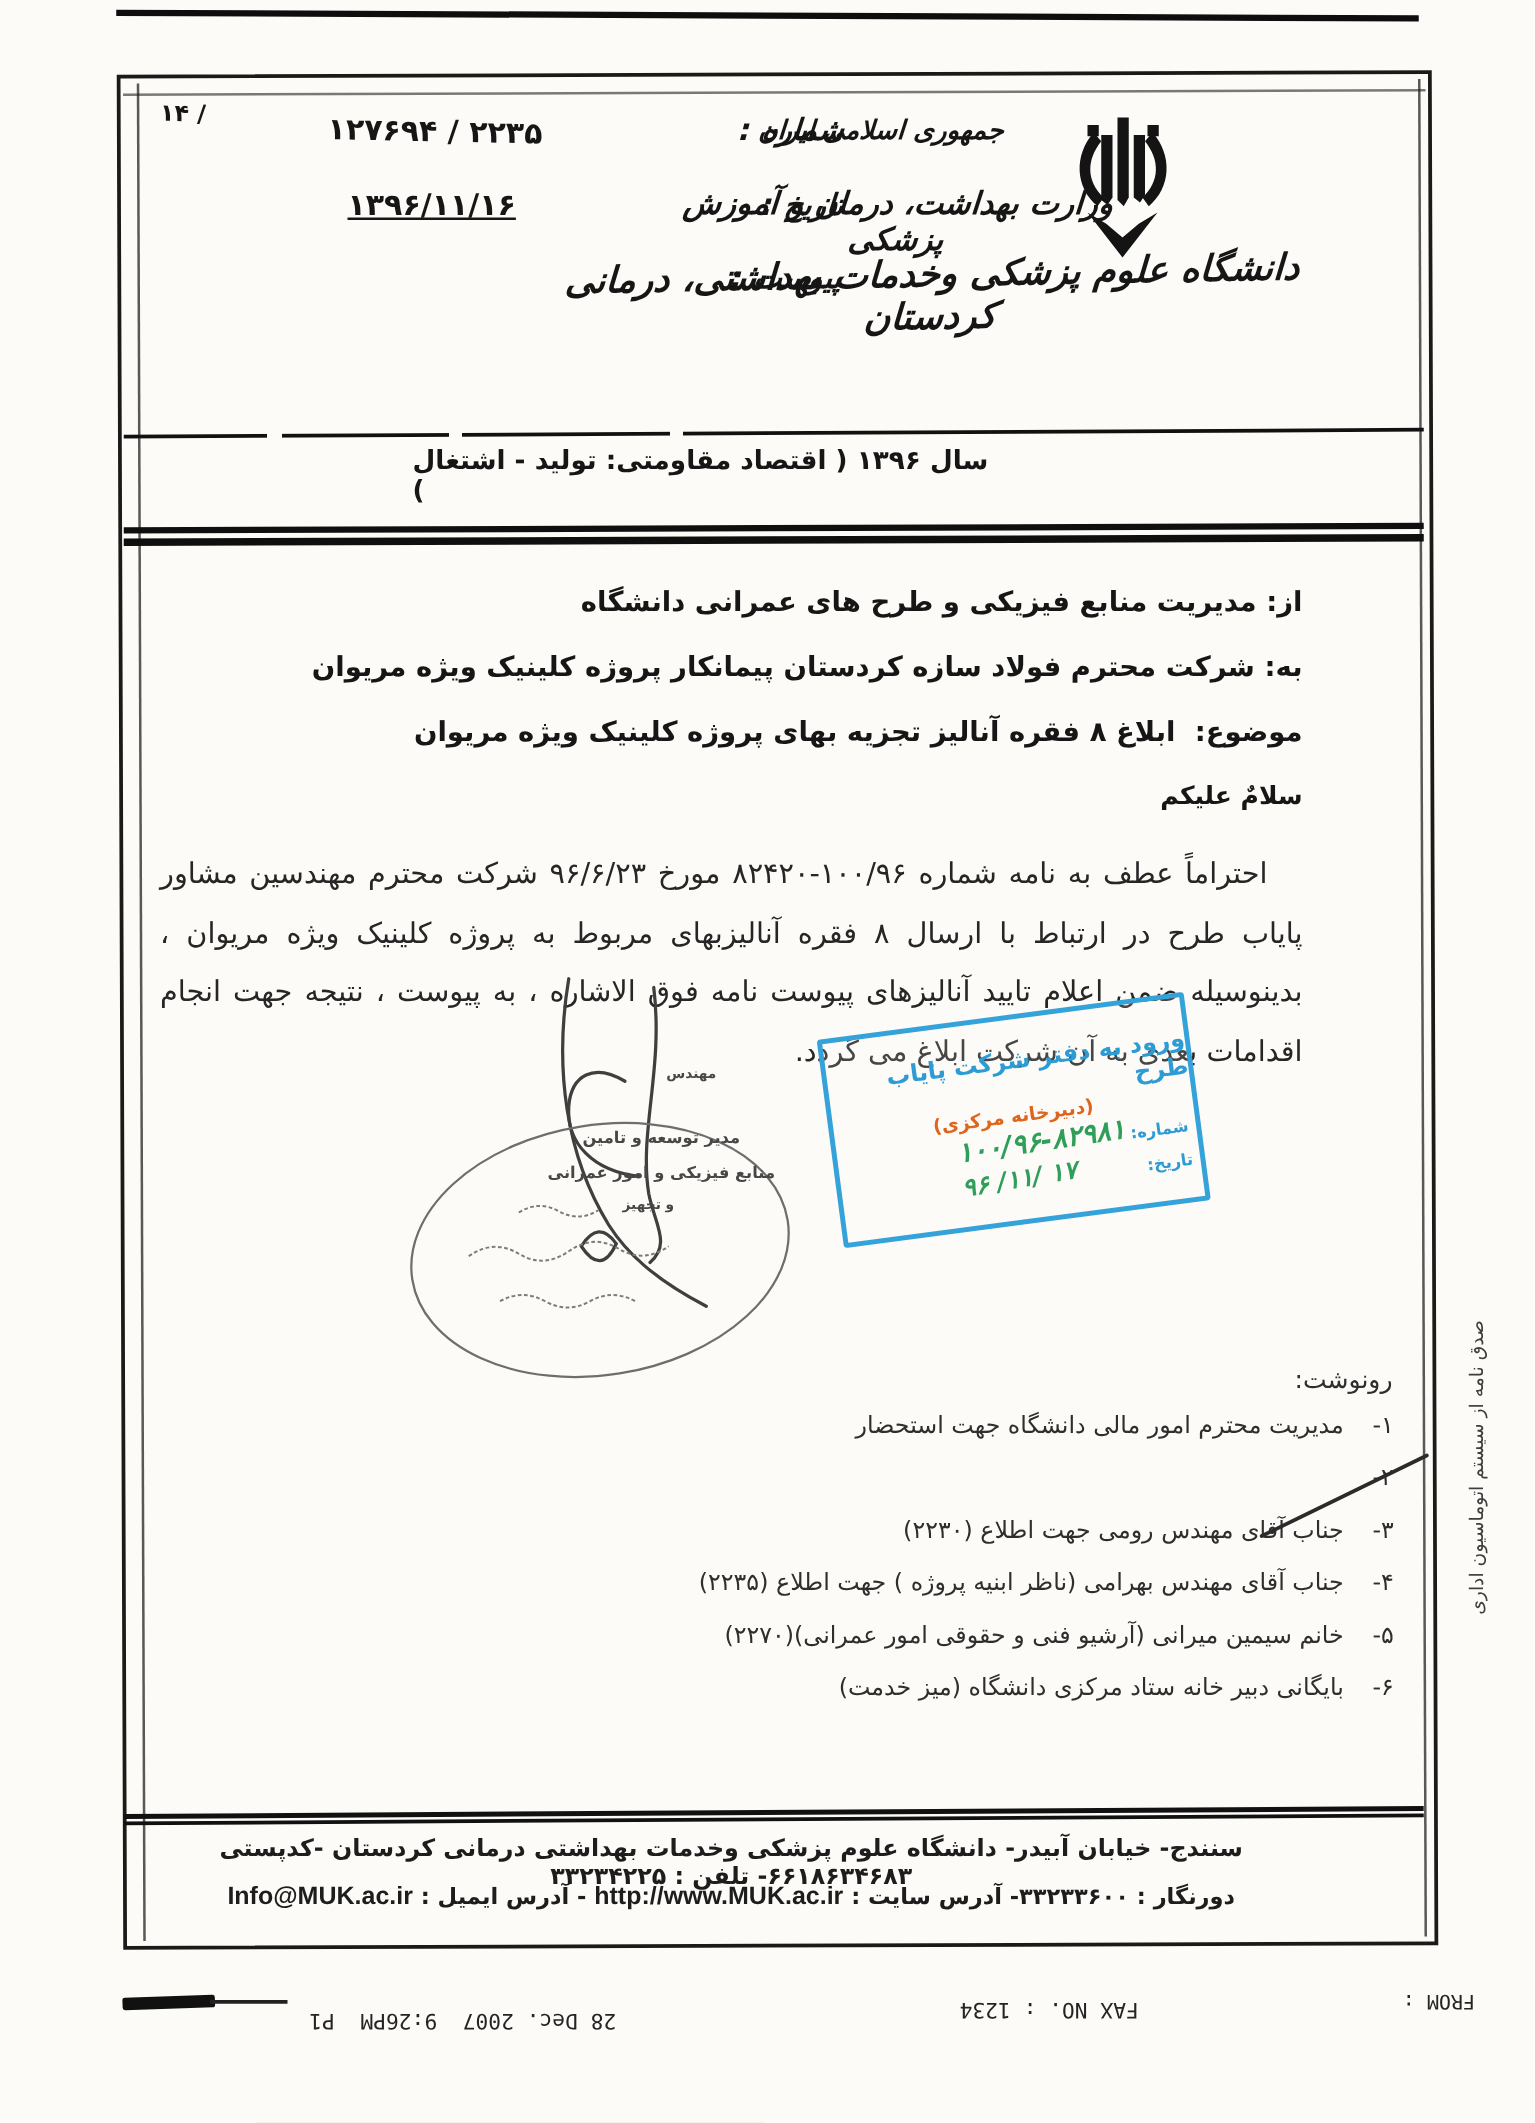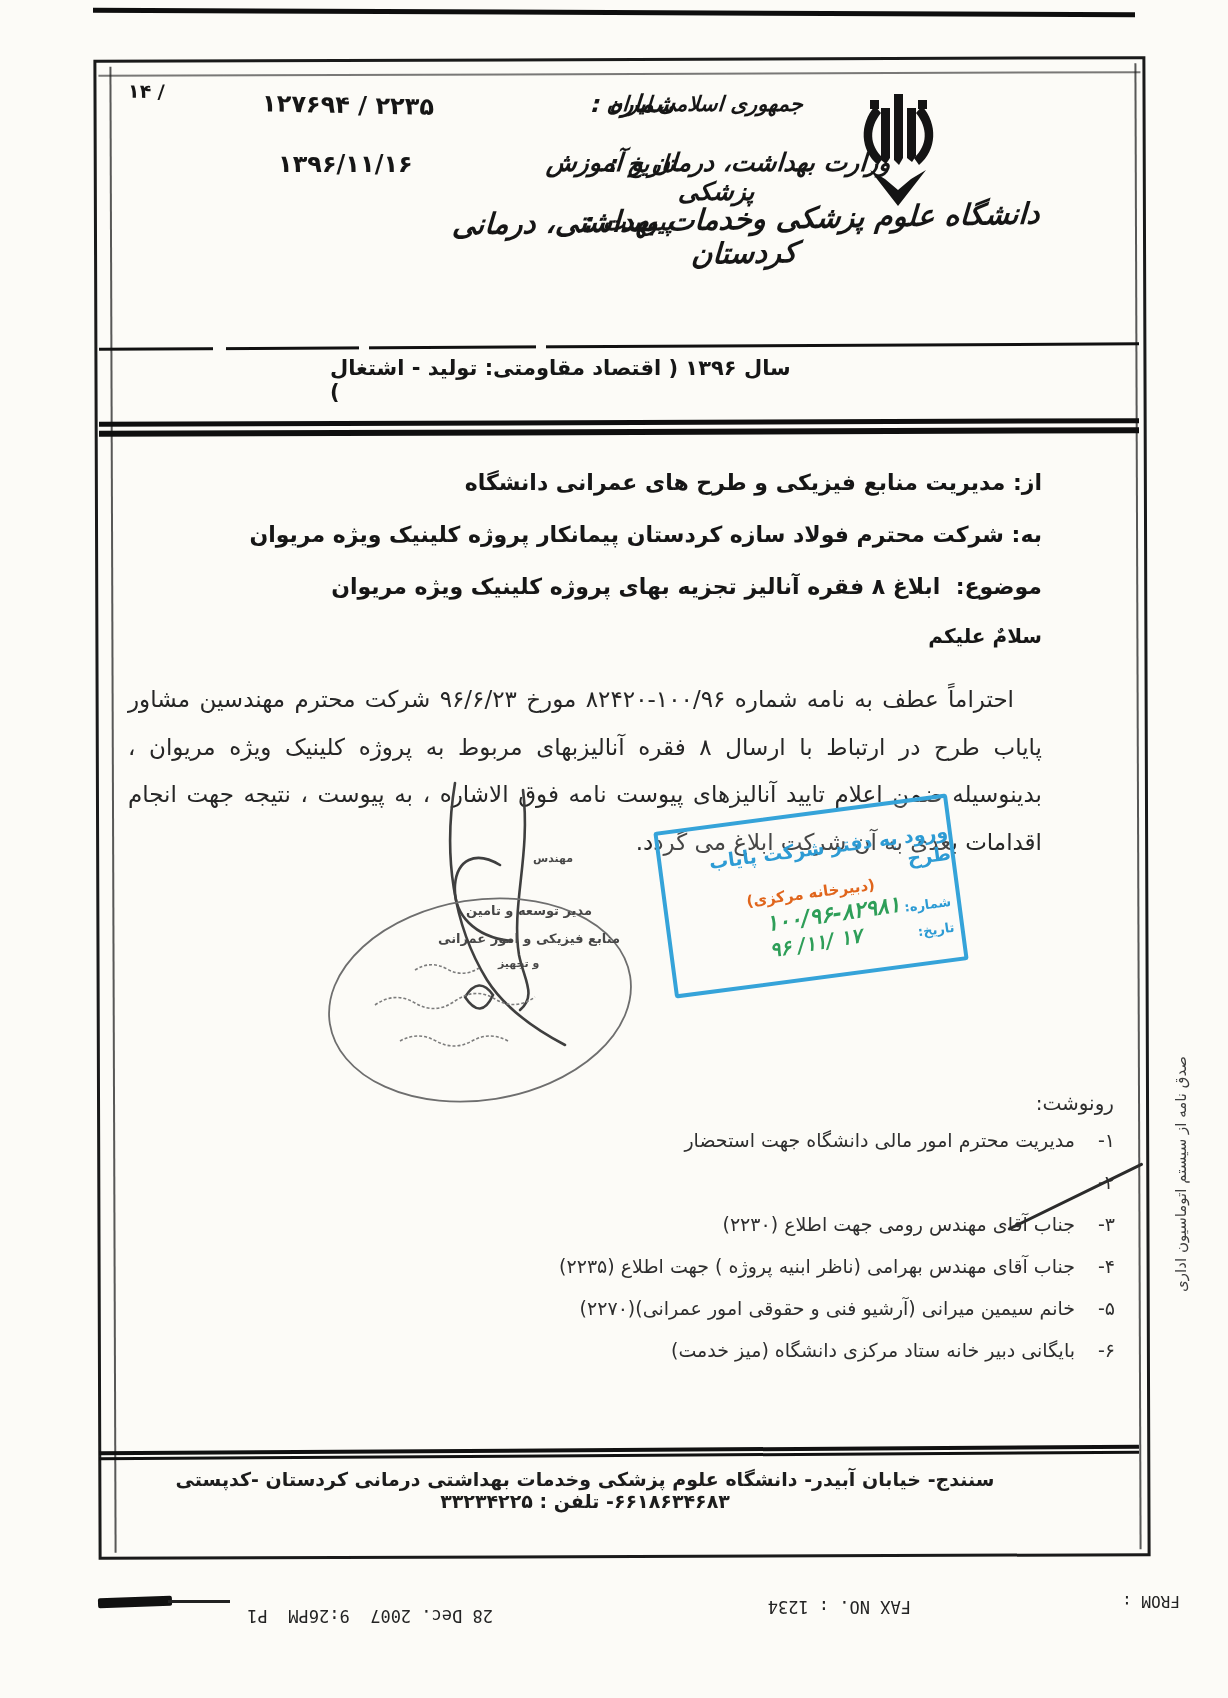--- a/index.html
+++ b/index.html
@@ -15,21 +15,21 @@
   .inner-top{position:absolute;left:2px;right:2px;top:12px;height:2px;background:#222;opacity:.6;}
   .hdr1{left:605px;top:92px;width:200px;text-align:center;font-size:21px;}
   .hdr2{left:545px;top:148px;width:345px;text-align:center;font-size:25px;}
   .hdr3{left:445px;top:202px;width:600px;text-align:center;font-size:29px;transform:rotate(-1.1deg) skewX(-4deg);}
   .meta-label{font-size:24px;}
   .lbl-no{left:575px;top:90px;width:100px;text-align:right;}
   .lbl-date{left:585px;top:150px;width:90px;text-align:right;}
   .lbl-att{left:553px;top:208px;width:120px;text-align:right;}
   .num-prefix{left:128px;top:80px;font-size:19px;font-weight:bold;transform:rotate(1.6deg);}
   .num-value{left:262px;top:92px;width:260px;font-size:24px;font-weight:bold;letter-spacing:2px;transform:rotate(1.2deg);}
-  .date-value{left:278px;top:150px;width:220px;font-size:24px;font-weight:bold;letter-spacing:2px;}
+  .date-value{left:278px;top:150px;width:220px;font-size:24px;font-weight:bold;letter-spacing:2px;text-decoration:underline;}
   .divider1{left:99px;top:345px;width:1040px;height:3px;transform:rotate(-.3deg);
     background:linear-gradient(90deg,#111 0 11%,transparent 11% 12.2%,#111 12.2% 25%,transparent 25% 26%,#111 26% 42%,transparent 42% 43%,#111 43% 100%);}
   .banner{left:330px;top:356px;width:470px;text-align:left;font-size:21px;font-weight:bold;}
   .divider2{left:99px;top:420px;width:1040px;height:15px;border-top:5px solid #0f0f0f;border-bottom:6px solid #0f0f0f;box-sizing:border-box;transform:rotate(-.2deg);}
   .letter-line{left:130px;width:912px;text-align:right;font-size:22px;font-weight:bold;}
   .l-from{top:470px;} .l-to{top:522px;} .l-subj{top:574px;}
   .salutation{left:130px;top:624px;width:912px;text-align:right;font-size:20px;font-weight:600;}
   .body-par{left:128px;top:676px;width:914px;font-size:23px;line-height:2.07;text-align:justify;text-indent:28px;color:#262626;}
   .sig-line{color:#474747;font-weight:600;}
   .sig1{left:533px;top:852px;font-size:11px;}
@@ -176,20 +176,26 @@
         <span class="cc-num">۶-</span>
         <span>بایگانی دبیر خانه ستاد مرکزی دانشگاه (میز خدمت)</span>
       </div>
     </div>
 
   <div class="abs pen-line"></div>
   <div class="abs rtl side-note">صدق نامه از سیستم اتوماسیون اداری</div>
 
   <div class="abs footer-line"></div>
   <div class="abs rtl footer1">سنندج- خیابان آبیدر- دانشگاه علوم پزشکی وخدمات بهداشتی درمانی کردستان -کدپستی ۶۶۱۸۶۳۴۶۸۳- تلفن : ۳۳۲۳۴۲۲۵</div>
+  <div class="abs rtl footer2">
+    <span>دورنگار : ۳۳۲۳۳۶۰۰- آدرس سایت :</span>
+    <span class="lat">http://www.MUK.ac.ir</span>
+    <span>- آدرس ایمیل :</span>
+    <span class="lat">Info@MUK.ac.ir</span>
+  </div>
 
   <div class="abs fax fax-from">FROM :</div>
   <div class="abs fax fax-no">FAX NO. : 1234</div>
   <div class="abs fax fax-time">28 Dec. 2007  9:26PM  P1</div>
   <div class="abs smudge1"></div>
   <div class="abs smudge2"></div>
 
 </div>
 
 </body></html>

